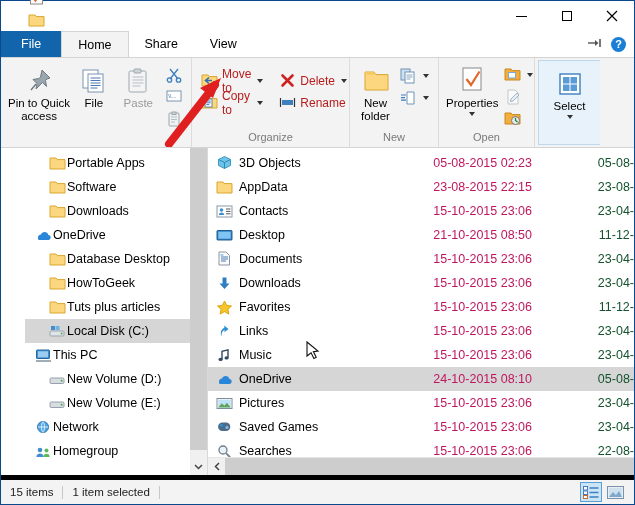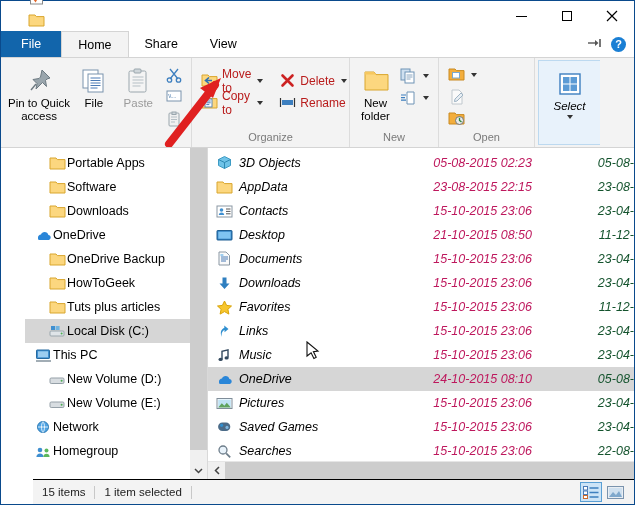--- a/index.html
+++ b/index.html
@@ -122,37 +122,37 @@
   .navscroll .thumb{position:absolute;left:0;right:0;top:0;height:302px;background:#cdcdcd;}
   .navscroll .arrowbtn{position:absolute;left:0;right:0;bottom:0;height:17px;display:flex;align-items:center;justify-content:center;background:#f0f0f0;}
 
   .splitter{width:1px;background:#d9d9d9;flex:0 0 1px;}
 
   
   .filepane{flex:1;display:flex;flex-direction:column;min-width:0;background:#fff;position:relative;}
   .filelist{flex:1;overflow:hidden;padding-top:3px;position:relative;}
   .frow{
     height:24px;display:flex;align-items:center;
-    font-size:12.5px;color:#000;font-style:italic;
+    font-size:12.5px;color:#000;
   }
   .frow.sel{background:#d6d6d6;}
   .fname{display:flex;align-items:center;gap:6px;width:205px;flex:0 0 205px;padding-left:8px;box-sizing:border-box;}
   .fic{width:17px;height:17px;flex:0 0 17px;display:flex;align-items:center;justify-content:center;}
   .fdate{width:125px;flex:0 0 125px;text-align:right;color:#be185d;padding-right:6px;box-sizing:border-box;}
   .fdate2{flex:1;text-align:right;color:#14532d;overflow:hidden;white-space:nowrap;padding-right:0px;box-sizing:border-box;}
 
   .hscroll{height:17px;flex:0 0 17px;background:#f0f0f0;display:flex;align-items:stretch;border-top:1px solid #e6e6e6;}
   .hscroll .lbtn{width:17px;display:flex;align-items:center;justify-content:center;background:#f0f0f0;}
   .hscroll .htrack{flex:1;background:#cdcdcd;}
 
   
   .statusbar{
     height:24px;flex:0 0 24px;background:#f3f3f3;
-    border-top:1px solid #000000;
-    display:flex;align-items:center;position:relative;margin-left:32px;
+    border-top:5px solid #000000;
+    display:flex;align-items:center;position:relative;
   }
   .st-item{font-size:11.5px;color:#222;padding:0 9px;}
   .st-div{width:1px;height:13px;background:#c8c8c8;}
   .viewbtns{margin-left:auto;display:flex;align-items:center;gap:2px;padding-right:8px;}
   .vbtn{width:22px;height:20px;display:flex;align-items:center;justify-content:center;box-sizing:border-box;}
   .vbtn.active{background:#cce4f7;border:1px solid #5a9fd4;}
 
   
   .annot{position:absolute;left:0;top:0;pointer-events:none;}
   .cursor{position:absolute;pointer-events:none;}
@@ -380,20 +380,30 @@
             </span>
             <span class="caret"></span>
           </div>
         </div>
       </div>
       <div class="rgroup-label">New</div>
     </div>
 
     <div class="rgroup" style="width:95px;">
       <div class="rgroup-body">
+        <div class="bigbtn" style="width:56px;">
+          <span class="ic">
+            <svg width="26" height="30" viewBox="0 0 26 30">
+                <rect x="4" y="2" width="18" height="22" fill="#fff" stroke="#888"></rect>
+                <path d="M7.5 13l4.5 6 8.5-13.5" fill="none" stroke="#e2672a" stroke-width="2.2"></path>
+              </svg>
+          </span>
+          <span>Properties</span>
+          <span class="caret caret-ctr"></span>
+        </div>
         <div class="smallcol">
           <div class="smallbtn">
             <span class="ic">
               <svg width="17" height="15" viewBox="0 0 17 15">
                   <path d="M1 2h6l1.4 1.6H16V13H1z" fill="#f3ae3d" stroke="#c98a22"></path>
                   <rect x="4.5" y="5.5" width="7" height="5.5" fill="#fff" stroke="#7aa8d0"></rect>
                 </svg>
             </span>
             <span class="caret"></span>
           </div>
@@ -412,21 +422,21 @@
                   <circle cx="11.5" cy="9.5" r="4" fill="#eaeaea" stroke="#777"></circle>
                   <path d="M11.5 6.8v2.7l2 1.4" stroke="#2a8a3a" stroke-width="1.3" fill="none"></path>
                 </svg>
             </span>
           </div>
         </div>
       </div>
       <div class="rgroup-label">Open</div>
     </div>
 
-    <div class="rgroup selectgrp" style="width:62px;border-right:none;margin:2px 0 2px 3px;font-style:italic;">
+    <div class="rgroup selectgrp" style="width:62px;border-right:none;margin:2px 0 2px 3px;">
       <div class="rgroup-body" style="justify-content:center;">
         <div class="bigbtn" style="width:52px;">
           <span class="ic">
             <svg width="28" height="28" viewBox="0 0 28 28">
                 <rect x="4" y="4" width="20" height="20" fill="#fff" stroke="#3d7fbf" stroke-width="1.4"></rect>
                 <rect x="7" y="7" width="6.5" height="6.5" fill="#5b9bd5"></rect>
                 <rect x="14.5" y="7" width="6.5" height="6.5" fill="#5b9bd5"></rect>
                 <rect x="7" y="14.5" width="6.5" height="6.5" fill="#5b9bd5"></rect>
                 <rect x="14.5" y="14.5" width="6.5" height="6.5" fill="#5b9bd5"></rect>
               </svg>
@@ -499,21 +509,21 @@
               </svg>
             </span>
             <span class="ntx">OneDrive</span>
           </div>
           <div class="navrow lvl2">
             <span class="nic">
               <svg width="17" height="15" viewBox="0 0 17 15">
                 <path d="M1 2h6l1.4 1.6H16V13H1z" fill="#fcd77f" stroke="#d9a62e"></path>
               </svg>
             </span>
-            <span class="ntx">OneDrive Backup</span>
+            <span class="ntx">Database Desktop</span>
           </div>
           <div class="navrow lvl2">
             <span class="nic">
               <svg width="17" height="15" viewBox="0 0 17 15">
                 <path d="M1 2h6l1.4 1.6H16V13H1z" fill="#fcd77f" stroke="#d9a62e"></path>
               </svg>
             </span>
             <span class="ntx">HowToGeek</span>
           </div>
           <div class="navrow lvl2">

